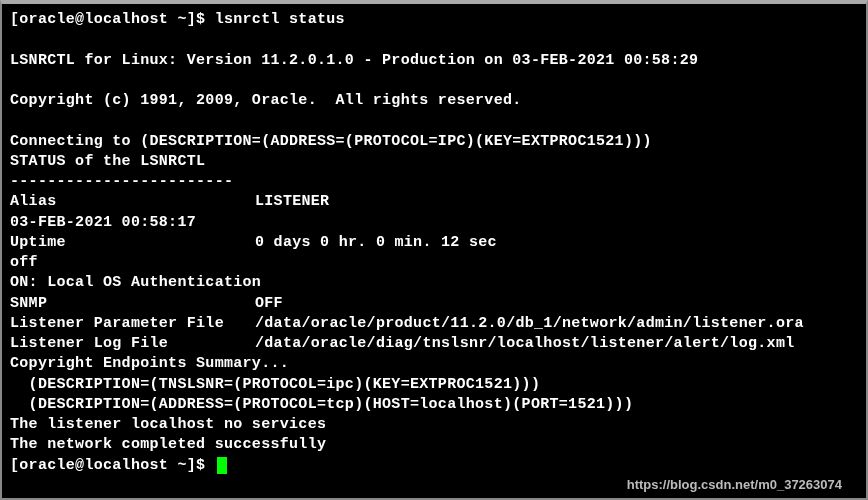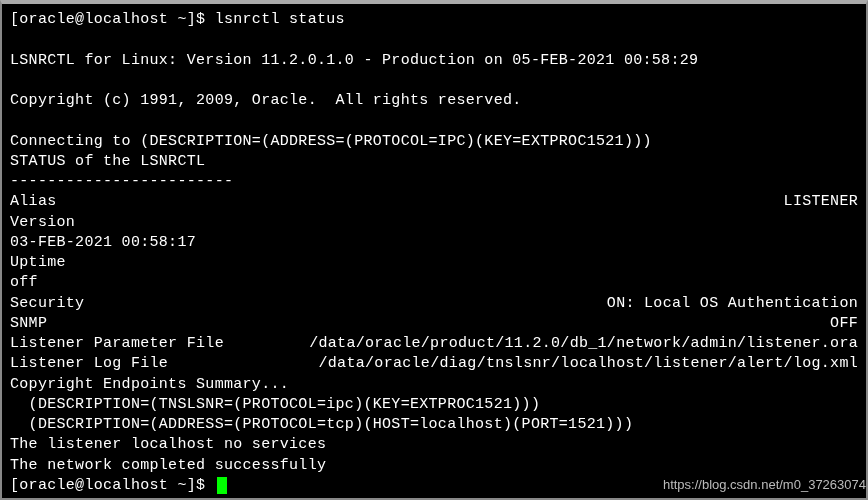--- a/index.html
+++ b/index.html
@@ -1,18 +1,19 @@
 <!DOCTYPE html>
 <html><head>
   <meta charset="utf-8">
   <style>
     * {
       margin: 0;
       padding: 0;
       box-sizing: border-box;
+      font-weight: bold;
     }
     body {
       background: #000;
       width: 868px;
       height: 500px;
       font-family: 'Courier New', Consolas, monospace;
       font-size: 15px;
       color: #fff;
       padding: 6px 8px;
       line-height: 1.35;
@@ -23,82 +24,80 @@
       letter-spacing: 0.3px;
     }
     .line {
       white-space: pre;
     }
     .prompt-line {
       white-space: pre;
     }
     .kv {
       display: flex;
-      justify-content: space-between;
     }
     .kv .key {
       width: 245px;
       flex-shrink: 0;
       white-space: pre;
     }
     .kv .val {
       white-space: pre;
     }
     .cursor {
       display: inline-block;
       width: 10px;
       height: 17px;
       background: #00ff00;
       vertical-align: text-bottom;
       margin-left: 2px;
     }
     .watermark {
       position: absolute;
       bottom: 4px;
-      right: 0;
+      right: 24px;
       color: #bbb;
       font-family: Arial, sans-serif;
       font-size: 13px;
       letter-spacing: 0;
     }
     .blank {
       height: 1.35em;
     }
   </style>
 </head>
 <body>
 
 <div class="prompt-line"><span>[oracle@localhost ~]$ </span><span>lsnrctl status</span></div>
 <div class="blank"></div>
-<div class="line">LSNRCTL for Linux: Version 11.2.0.1.0 - Production on 05-FEB-2021 00:58:29</div>
+<div class="line">LSNRCTL for Linux: Version 11.2.0.1.0 - Production on 03-FEB-2021 00:58:29</div>
 <div class="blank"></div>
 <div class="line">Copyright (c) 1991, 2009, Oracle.  All rights reserved.</div>
 <div class="blank"></div>
 <div class="line">Connecting to (DESCRIPTION=(ADDRESS=(PROTOCOL=IPC)(KEY=EXTPROC1521)))</div>
 <div class="line">STATUS of the LSNRCTL</div>
 <div class="line">------------------------</div>
 
 <div class="kv">
   <span class="key">Alias</span>
   <span class="val">LISTENER</span>
 </div>
 <div class="kv">
-  <span class="key">Version</span>
 </div>
 <div class="kv">
   <span class="val">03-FEB-2021 00:58:17</span>
 </div>
 <div class="kv">
   <span class="key">Uptime</span>
+  <span class="val">0 days 0 hr. 0 min. 12 sec</span>
 </div>
 <div class="kv">
   <span class="val">off</span>
 </div>
 <div class="kv">
-  <span class="key">Security</span>
   <span class="val">ON: Local OS Authentication</span>
 </div>
 <div class="kv">
   <span class="key">SNMP</span>
   <span class="val">OFF</span>
 </div>
 <div class="kv">
   <span class="key">Listener Parameter File</span>
   <span class="val">/data/oracle/product/11.2.0/db_1/network/admin/listener.ora</span>
 </div>

